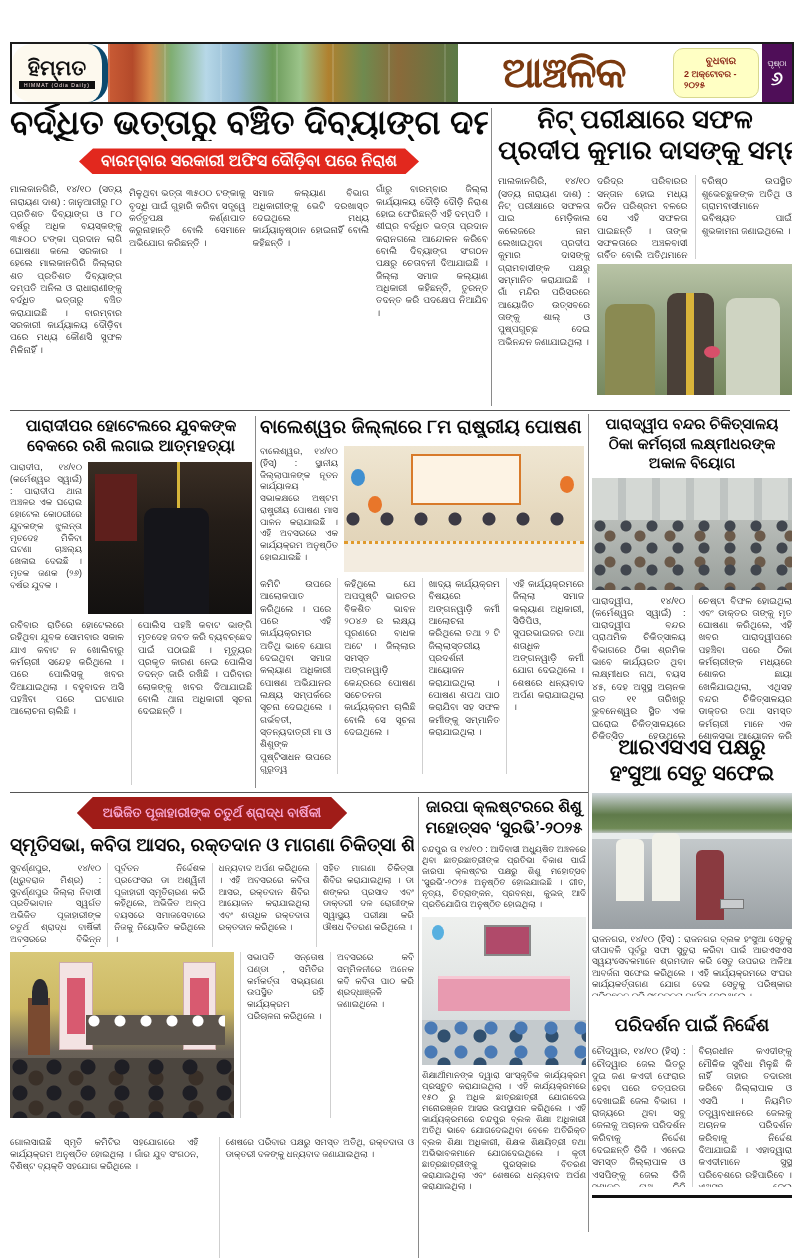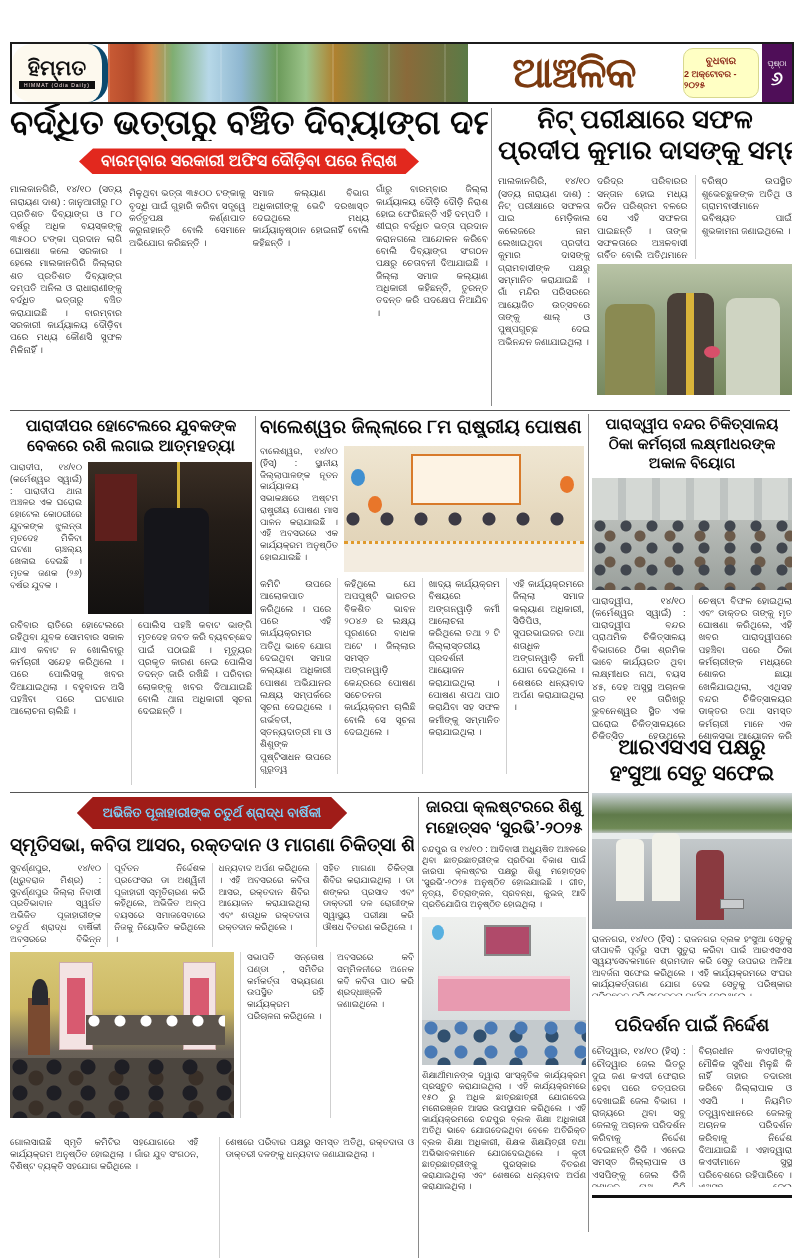--- a/index.html
+++ b/index.html
@@ -15,21 +15,21 @@
   .logo-sub{margin-top:3px;background:#111;color:#ffe9e9;font-size:5px;letter-spacing:1px;padding:1px 5px;}
   .montage{flex:1;background:
       linear-gradient(90deg,#c95b35 0%,#b44a2a 7%,#d98a4a 12%,#7fae72 18%,#b7d8e8 28%,
       #8fb7d0 37%,#6b9a5a 47%,#9cc48a 55%,#b0812f 63%,#6f8a4f 73%,#8a6a3a 83%,#5a7a46 100%);
       position:relative;overflow:hidden;}
   .montage:before{content:"";position:absolute;inset:0;
       background:repeating-linear-gradient(90deg,rgba(255,255,255,.14) 0 2px,rgba(0,0,0,0) 2px 56px);}
   .section-title-wrap{width:212px;display:flex;align-items:center;justify-content:center;background:#fff;}
   .section-title{font-size:42px;font-weight:bold;color:#7b3a10;letter-spacing:-1px;}
   .date-box{width:74px;margin:4px 3px;background:#ffffc4;border:1px solid #d8d890;border-radius:10px;
-            display:flex;flex-direction:column;align-items:center;justify-content:center;color:#8a2415;}
+            display:flex;flex-direction:column;align-items:center;justify-content:center;color:#8a2415;padding-left:10px;}
   .date-day{font-size:10px;font-weight:bold;}
   .date-full{font-size:9px;font-weight:bold;margin-top:2px;}
   .page-box{width:30px;background:#4f0e58;color:#fff;display:flex;flex-direction:column;
             align-items:center;justify-content:center;}
   .page-label{font-size:8px;}
   .page-num{font-size:19px;font-weight:bold;line-height:1;}
 
   
   .hl{font-weight:bold;color:#090909;text-align:center;}
   .body-col{font-size:9.2px;line-height:1.34;text-align:justify;overflow:hidden;color:#242424;}
@@ -160,21 +160,21 @@
   
   .art-jail{position:absolute;left:592px;top:1014px;width:200px;}
   .art-jail .hl{font-size:18px;line-height:1.3;}
   .jail-cols{margin-top:8px;height:142px;gap:6px;}
   .jail-cols>div{flex:1;}
   .jail-rule{margin-top:8px;border-top:3px solid #111;}
 
   
   .art-mem{position:absolute;left:10px;top:797px;width:404px;}
   .kicker-wrap{text-align:center;}
-  .kicker{display:inline-block;background:#a01c18;color:#7dd3fc;font-size:13px;font-weight:bold;
+  .kicker{display:inline-block;background:#a01c18;color:#f9a8d4;font-size:13px;font-weight:bold;
           padding:8px 26px;clip-path:polygon(0 50%,16px 0,calc(100% - 16px) 0,100% 50%,calc(100% - 16px) 100%,16px 100%);}
   .art-mem .hl{font-size:18.5px;white-space:nowrap;overflow:hidden;margin-top:5px;}
   .mem-top{margin-top:7px;height:84px;gap:6px;}
   .mem-top>div{flex:1;font-size:8.8px;}
   .mem-mid{display:flex;gap:6px;margin-top:5px;height:166px;overflow:hidden;}
   .mem-midcols{flex:1;display:flex;gap:6px;overflow:hidden;}
   .mem-midcols>div{flex:1;font-size:8.8px;border-left:1px solid #cfcfcf;padding-left:6px;}
   .mem-bot{margin-top:19px;height:126px;gap:20px;}
   .mem-bot>div{flex:1;font-size:8.8px;}
 

